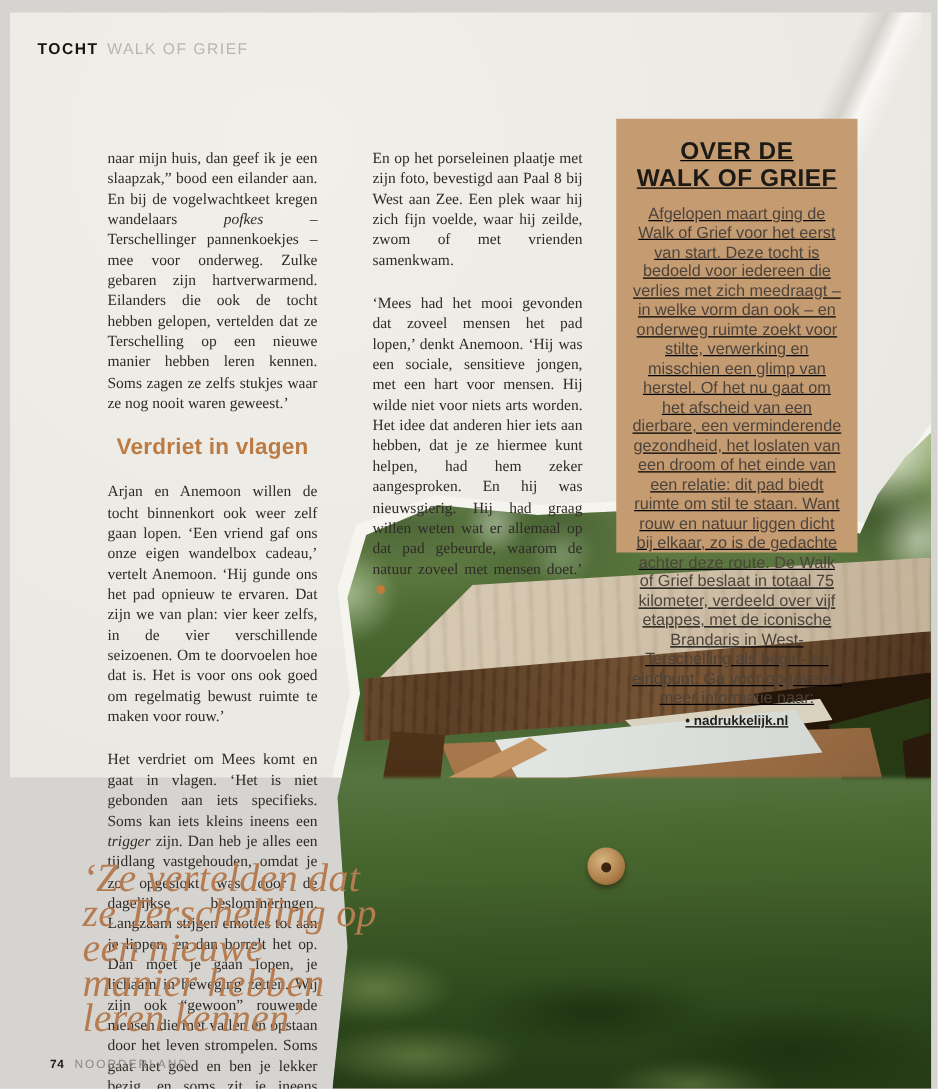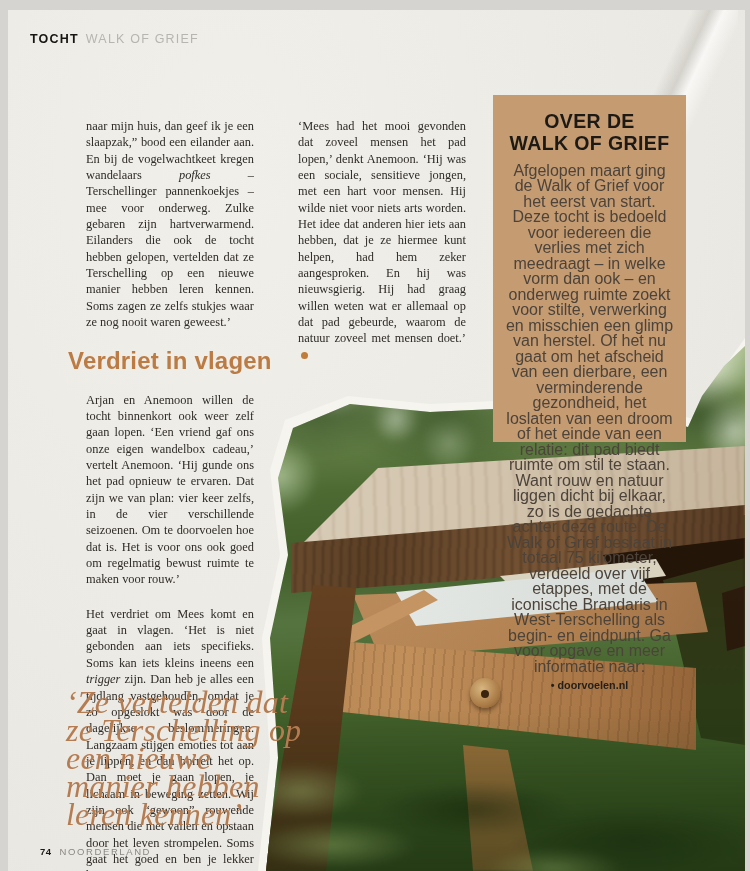--- a/index.html
+++ b/index.html
@@ -2,53 +2,53 @@
 <html lang="nl"><head>
 <meta charset="utf-8">
 <style>
   html,body{margin:0;padding:0;}
   body{
     width:750px;height:871px;position:relative;overflow:hidden;
     background:#d6d4d0;
     font-family:"Liberation Serif", serif;
   }
   .page{
-    position:absolute;left:8px;top:10px;width:737px;height:861px;
+    position:absolute;left:8px;top:10px;width:737px;height:612px;
     background:radial-gradient(ellipse at 30% 18%, #f0efe9 0%, #eceae4 55%, #e7e5df 100%);
   }
   .crease{
     position:absolute;left:520px;top:0;width:210px;height:330px;pointer-events:none;
     background:linear-gradient(115deg, rgba(0,0,0,0) 45%, rgba(168,166,158,.35) 50%, rgba(255,255,255,.65) 54%, rgba(0,0,0,0) 60%);
   }
   
   .header{position:absolute;left:22px;top:22px;font-family:"Liberation Sans",sans-serif;font-size:12.5px;letter-spacing:1.2px;}
   .kicker{font-weight:800;color:#17151
 3;color:#171513;}
   .headtitle{color:#b7b5b0;margin-left:7px;font-weight:500;}
   
   .col{position:absolute;top:90px;width:204px;color:#2f2b27;font-size:12.4px;line-height:16.35px;text-align:justify;}
   .col1{left:60px;}
   .col2{left:272px;}
   .col p{margin:18px;}
   .section-heading{
     font-family:"Liberation Sans",sans-serif;font-weight:800;color:#bd7b44;
-    font-size:24px;letter-spacing:.2px;margin:6px 0 3px;line-height:1.05;text-align:left;
+    font-size:18px;letter-spacing:.2px;margin:6px 0 3px;line-height:1.05;text-align:center;
   }
   .end-dot{
     display:inline-block;width:7px;height:7px;border-radius:50%;
     background:#c07c38;margin-left:3px;vertical-align:baseline;
   }
   
   .sidebar{
     position:absolute;left:485px;top:85px;width:193px;height:347px;z-index:3;
     background:#c59b72;box-sizing:border-box;padding:16px 12px 10px;
-    font-family:"Liberation Sans",sans-serif;text-align:center;
+    font-family:"Liberation Sans",sans-serif;text-align:center;text-decoration:underline;
   }
   .sidebar h3{margin:0 0 8px;color:#1d1a16;font-size:19.5px;line-height:1.12;letter-spacing:.4px;font-weight:900;}
-  .sidebar .sbody{margin:0;color:#4c433a;font-size:16px;line-height:15.5px;}
+  .sidebar .sbody{margin:0;color:#4c433a;font-size:13px;line-height:15.5px;}
   .sidebar .slink{margin-top:5px;color:#241f1a;font-size:10.8px;font-weight:700;cursor:pointer;}
   
   .pullquote{
     position:absolute;left:58px;top:678px;width:238px;z-index:3;
     font-style:italic;color:#b67c51;font-size:32px;line-height:28px;letter-spacing:.2px;
   }
   
   .footer{position:absolute;left:32px;top:836px;font-family:"Liberation Sans",sans-serif;font-size:9.5px;z-index:3;}
   .pageno{font-weight:700;color:#1c1a18;letter-spacing:.5px;}
   .mag{color:#8a8883;letter-spacing:1.6px;margin-left:8px;}
@@ -192,27 +192,28 @@
 
   <div class="col col1" style="z-index:3;">
     <p><span>naar mijn huis, dan geef ik je een slaapzak,” bood een eilander aan. En bij de vogelwachtkeet kregen wandelaars </span><span style="font-style: italic;">pofkes</span><span> – Terschellinger pannenkoekjes – mee voor onderweg. Zulke gebaren zijn hartverwarmend. Eilanders die ook de tocht hebben gelopen, vertelden dat ze Terschelling op een nieuwe manier hebben leren kennen. Soms zagen ze zelfs stukjes waar ze nog nooit waren geweest.’</span></p>
     <h2 class="section-heading">Verdriet in vlagen</h2>
     <p><span>Arjan en Anemoon willen de tocht binnenkort ook weer zelf gaan lopen. ‘Een vriend gaf ons onze eigen wandelbox cadeau,’ vertelt Anemoon. ‘Hij gunde ons het pad opnieuw te ervaren. Dat zijn we van plan: vier keer zelfs, in de vier verschillende seizoenen. Om te doorvoelen hoe dat is. Het is voor ons ook goed om regelmatig bewust ruimte te maken voor rouw.’</span></p>
     <p><span>Het verdriet om Mees komt en gaat in vlagen. ‘Het is niet gebonden aan iets specifieks. Soms kan iets kleins ineens een </span><span style="font-style: italic;">trigger</span><span> zijn. Dan heb je alles een tijdlang vastgehouden, omdat je zo opgeslokt was door de dagelijkse beslommeringen. Langzaam stijgen emoties tot aan je lippen, en dan borrelt het op. Dan moet je gaan lopen, je lichaam in beweging zetten. Wij zijn ook “gewoon” rouwende mensen die met vallen en opstaan door het leven strompelen. Soms gaat het goed en ben je lekker bezig, en soms zit je ineens helemaal vast.’</span></p>
     <p><span>Hoewel het pad nadrukkelijk geen bedevaartstocht voor Mees is, is hij op stille wijze overal aanwezig. Zoals in het straatnaambordje </span><span style="">Meeslander Longway</span><span>, of op de houten wand van het Drenkelingenhuisje, waar zijn naam met viltstift staat tussen die van allemaal anderen.</span></p>
   </div>
 
   <div class="col col2" style="z-index:3;">
+    <p><span>En op het porseleinen plaatje met zijn foto, bevestigd aan Paal 8 bij West aan Zee. Een plek waar hij zich fijn voelde, waar hij zeilde, zwom of met vrienden samenkwam.</span></p>
     <p><span><span>‘Mees had het mooi gevonden dat zoveel mensen het pad lopen,’ denkt Anemoon. ‘Hij was een sociale, sensitieve jongen, met een hart voor mensen. Hij wilde niet voor niets arts worden. Het idee dat anderen hier iets aan hebben, dat je ze hiermee kunt helpen, had hem zeker aangesproken. En hij was nieuwsgierig. Hij had graag willen weten wat er allemaal op dat pad gebeurde, waarom de natuur zoveel met mensen doet.’</span></span><span class="end-dot"></span></p>
   </div>
 
   <aside class="sidebar">
     <h3><span>OVER DE</span><br><span>WALK OF GRIEF</span></h3>
     <p class="sbody">Afgelopen maart ging de Walk of Grief voor het eerst van start. Deze tocht is bedoeld voor iedereen die verlies met zich meedraagt – in welke vorm dan ook – en onderweg ruimte zoekt voor stilte, verwerking en misschien een glimp van herstel. Of het nu gaat om het afscheid van een dierbare, een verminderende gezondheid, het loslaten van een droom of het einde van een relatie: dit pad biedt ruimte om stil te staan. Want rouw en natuur liggen dicht bij elkaar, zo is de gedachte achter deze route. De Walk of Grief beslaat in totaal 75 kilometer, verdeeld over vijf etappes, met de iconische Brandaris in West-Terschelling als begin- en eindpunt. Ga voor opgave en meer informatie naar:</p>
-    <div class="slink">• doorvoelen.nl</div>
+    <div class="slink">• nadrukkelijk.nl</div>
   </aside>
 
   <div class="pullquote">‘Ze vertelden dat ze Terschelling op een nieuwe manier hebben leren kennen’</div>
 
   <div class="footer">
     <span class="pageno">74</span><span class="mag">NOORDERLAND</span>
   </div>
 
 </div>
 

